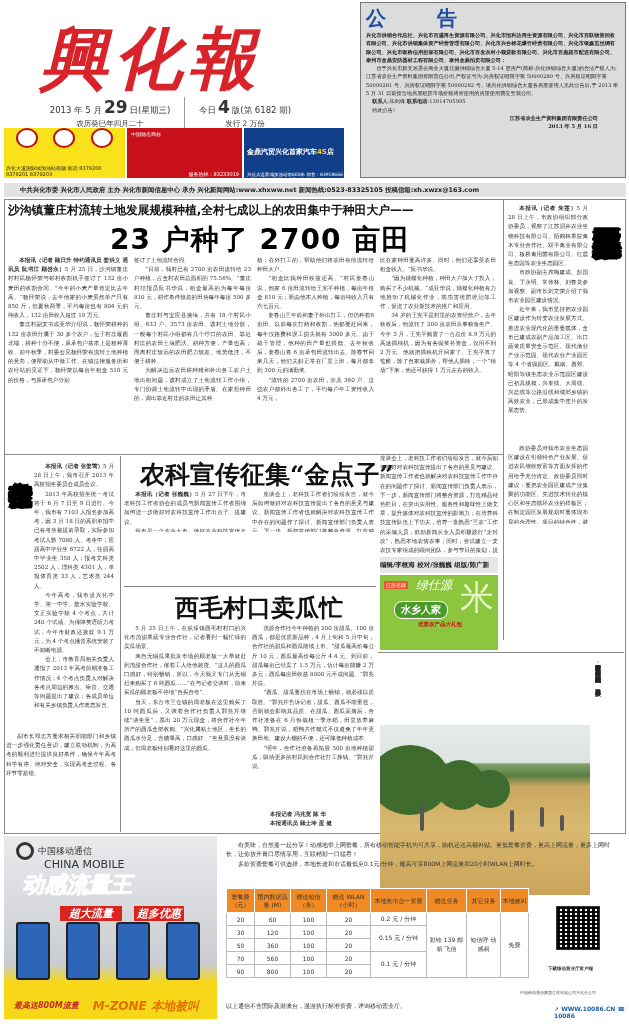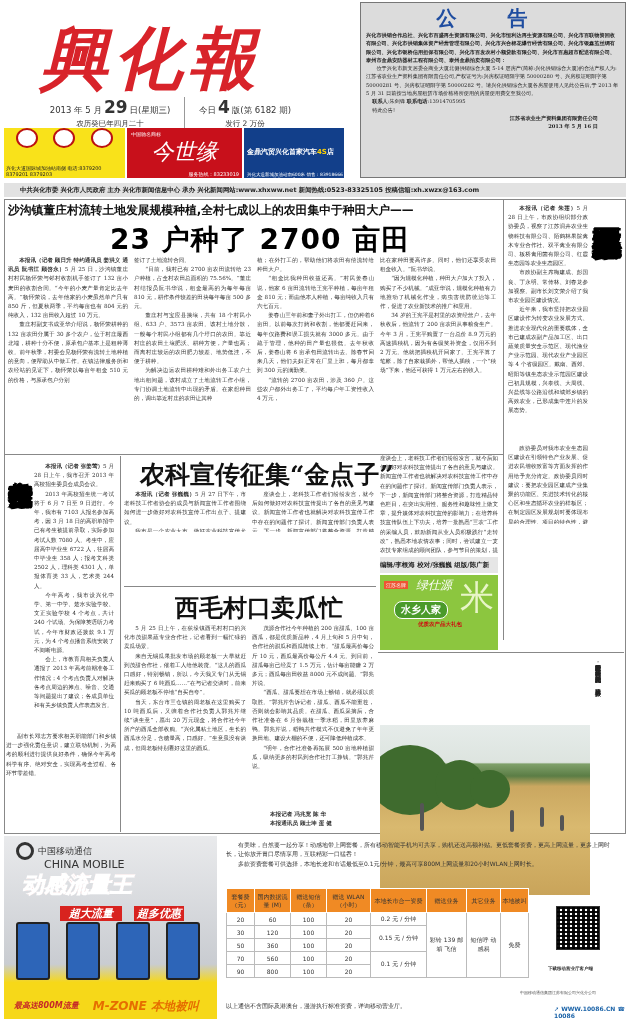--- a/index.html
+++ b/index.html
@@ -22,21 +22,21 @@
   .ad2 { width: 115px; background: #c8101b; color: #fff; }
   .ad2 .t { font-size: 5px; padding: 3px 4px; }
   .ad2 .brand { font-size: 22px; text-align: center; font-style: italic; font-family: "DejaVu Serif", serif; line-height: 24px; }
   .ad2 .b { position: absolute; bottom: 1px; right: 3px; font-size: 5px; }
   .ad3 { width: 100px; background: #123f8a; color: #fff; }
   .ad3 .t { font-size: 7px; font-weight: bold; padding: 19px 3px; }
   .ad3 .t b { color: #ffd200; }
   .ad3 .brand { font-size: 18px; font-weight: bold; text-align: left; line-height: 22px; }
   .ad3 .b { position: absolute; bottom: 1px; left: 3px; font-size: 4.5px; }
   .notice { left: 360px; top: 2px; width: 266px; height: 176px; background: #dcdcdc; border: 1px solid #777; padding: 2px 5px; font-size: 5.2px; line-height: 8.3px; color: #222; }
-  .notice h2 { text-align: center; font-family: "DejaVu Sans", sans-serif; color: #1f4da0; font-size: 20px; letter-spacing: 22px; line-height: 26px; }
+  .notice h2 { text-align: left; font-family: "DejaVu Sans", sans-serif; color: #1f4da0; font-size: 20px; letter-spacing: 22px; line-height: 26px; }
   .notice .bold { font-weight: bold; }
   .notice p { text-indent: 2em; }
   .notice .contact { padding-left: 1.2em; }
   .notice .sign { text-align: right; padding-right: 22px; font-weight: bold; }
   .infobar { left: 4px; top: 183px; width: 622px; height: 14px; background: #e2e2e2; font-family: "DejaVu Sans", sans-serif; font-size: 6.4px; font-weight: bold; color: #222; line-height: 14px; padding-left: 16px; white-space: nowrap; }
   .frame { left: 4px; top: 199px; width: 622px; height: 635px; border: 1px solid #888; }
   .kicker { left: 8px; top: 203px; font-family: "DejaVu Sans", sans-serif; font-size: 11.8px; font-weight: bold; color: #111; white-space: nowrap; }
   .headline { left: 110px; top: 221px; font-family: "DejaVu Sans", sans-serif; font-size: 28px; font-weight: bold; color: #000; letter-spacing: 1px; }
   .col { font-size: 5.6px; line-height: 9.2px; color: #333; text-align: justify; overflow: hidden; }
   .col p { text-indent: 2em; }
@@ -97,21 +97,20 @@
   <div class="ad ad1">
     <div class="logos">
       <div class="lg"></div>
       <div class="lg"></div>
       <div class="lg"></div>
     </div>
     <div class="b">兴化大道国际城加油站南侧 电话:8379200 8379201 8379203</div>
   </div>
   <div class="ad ad2">
     <div class="t">中国驰名商标</div>
-    <div class="brand">今世缘</div>
     <div class="b">服务热线：83233019</div>
   </div>
   <div class="ad ad3">
     <div class="t"><span>金鼎汽贸兴化首家汽车</span><b>4S</b><span>店</span></div>
     <div class="brand"><span>Ⓗ </span><span>北京现代</span></div>
     <div class="b">兴化大道新城加油站南600米 销售：83918666</div>
   </div>
 </div>
 
 <div class="abs notice">

